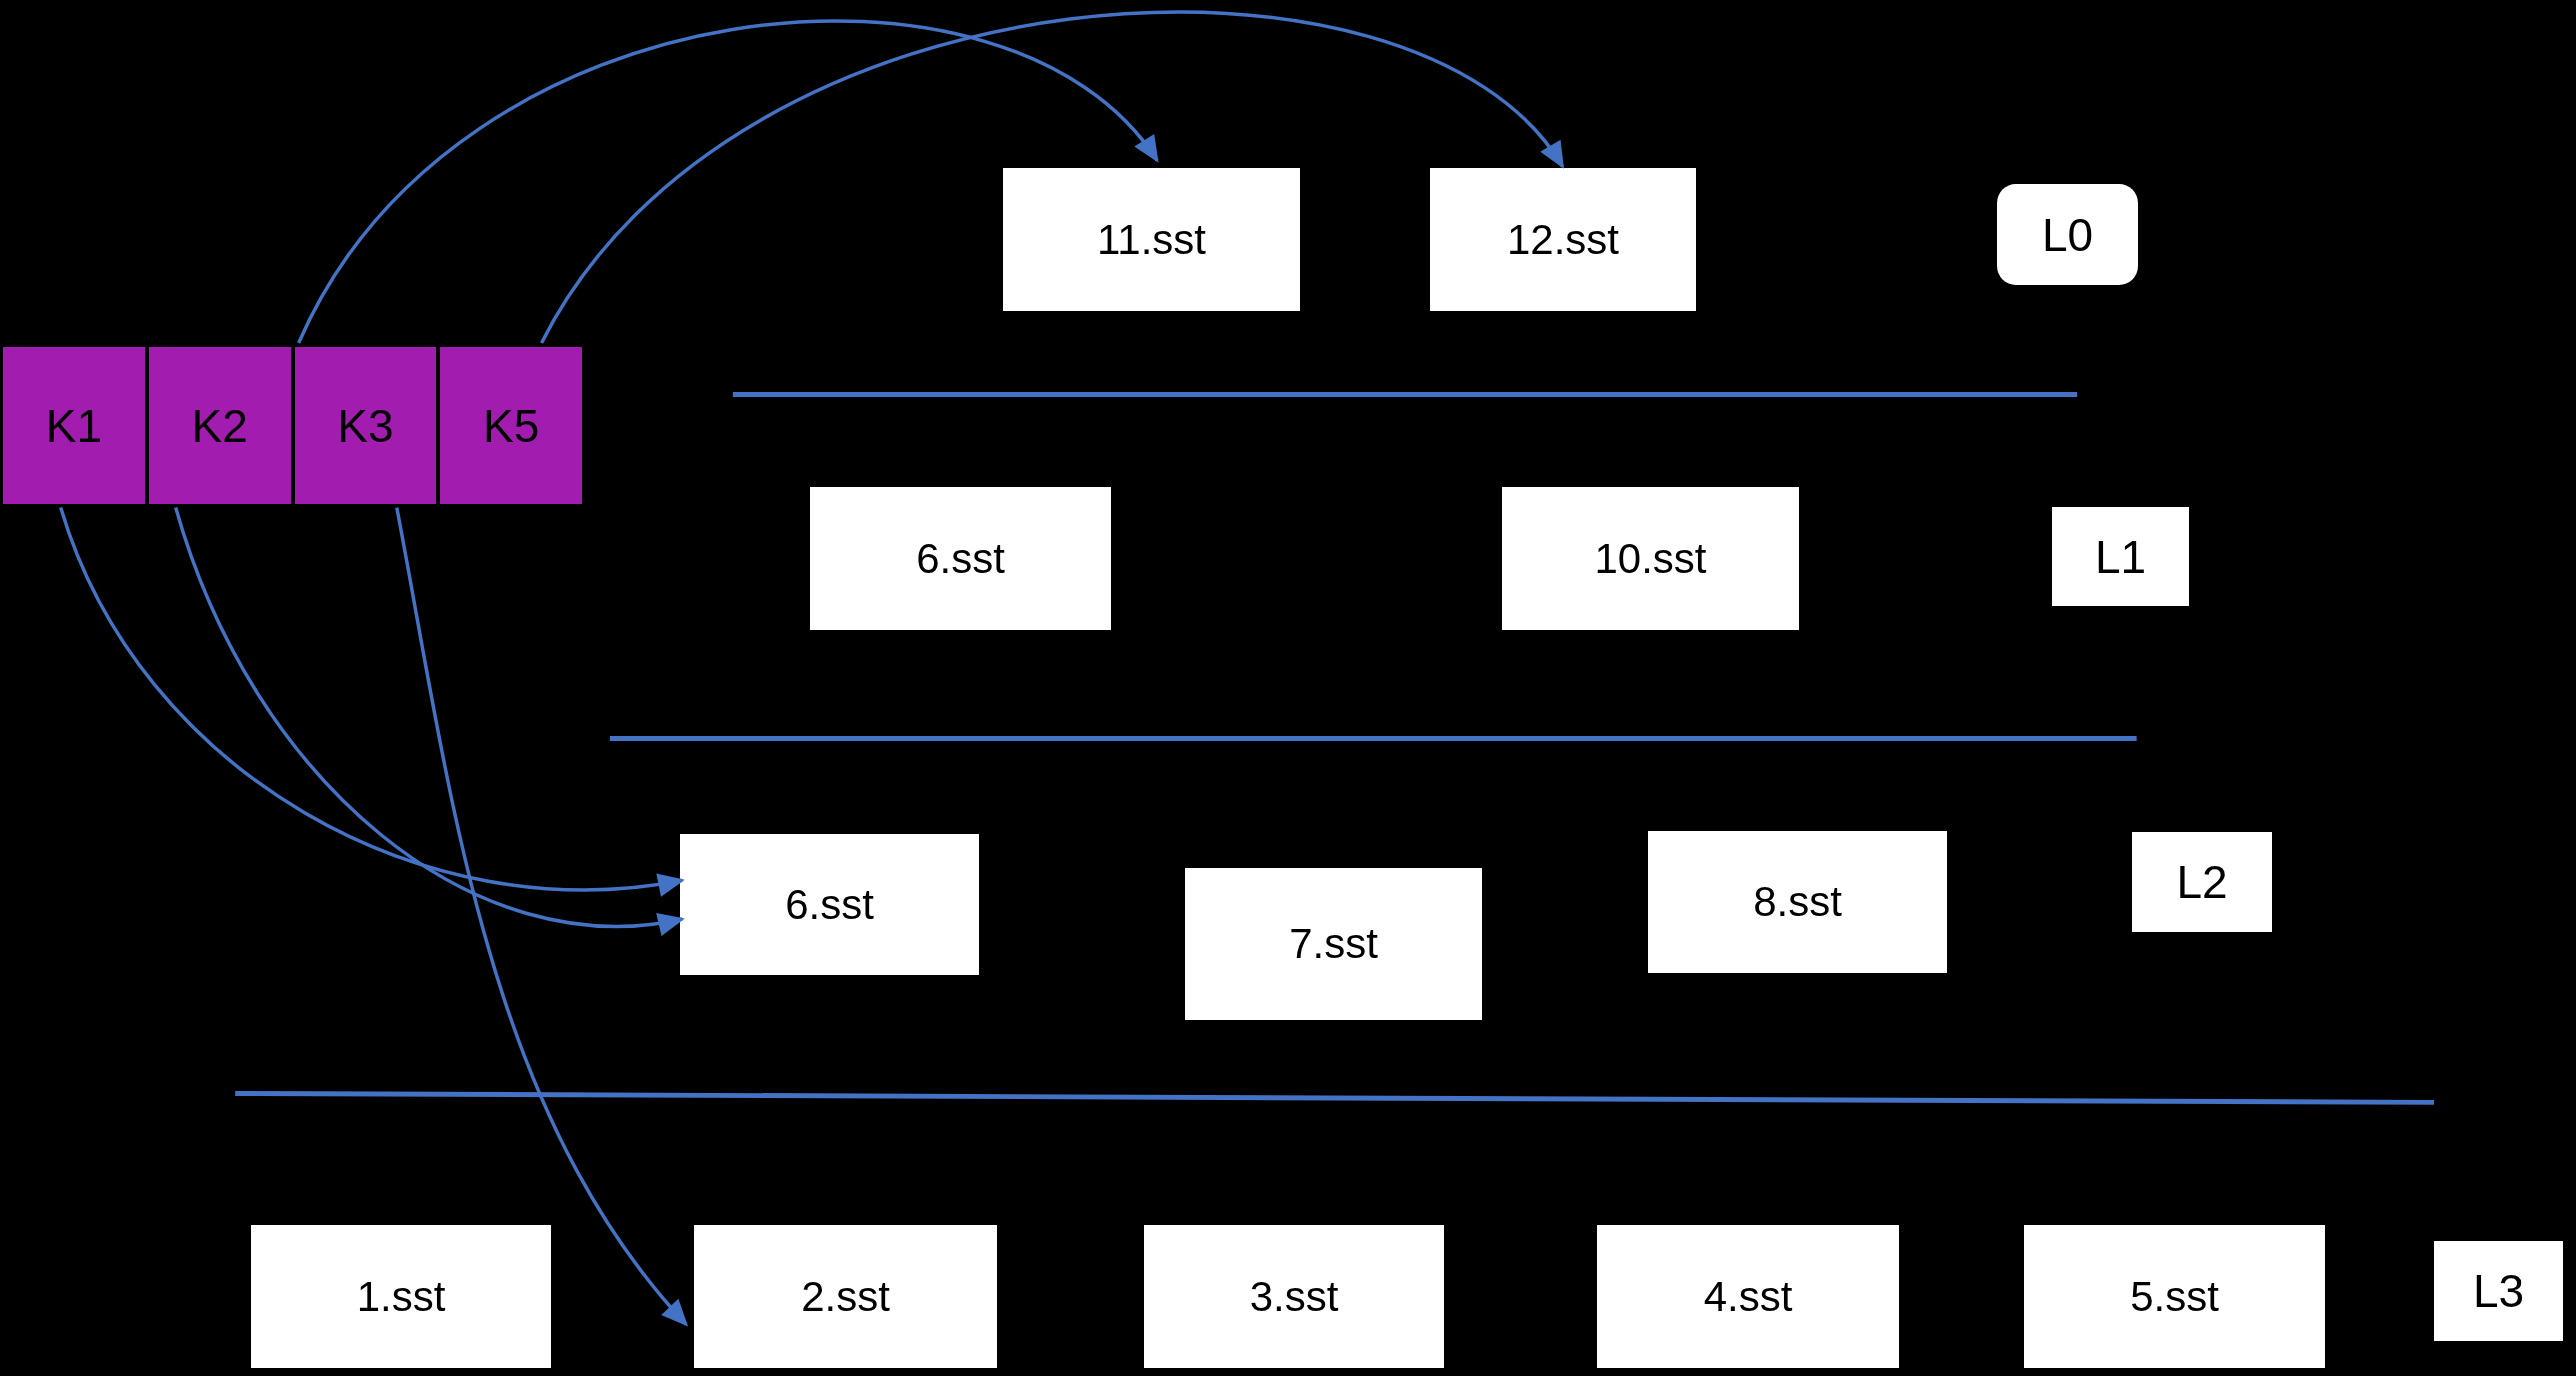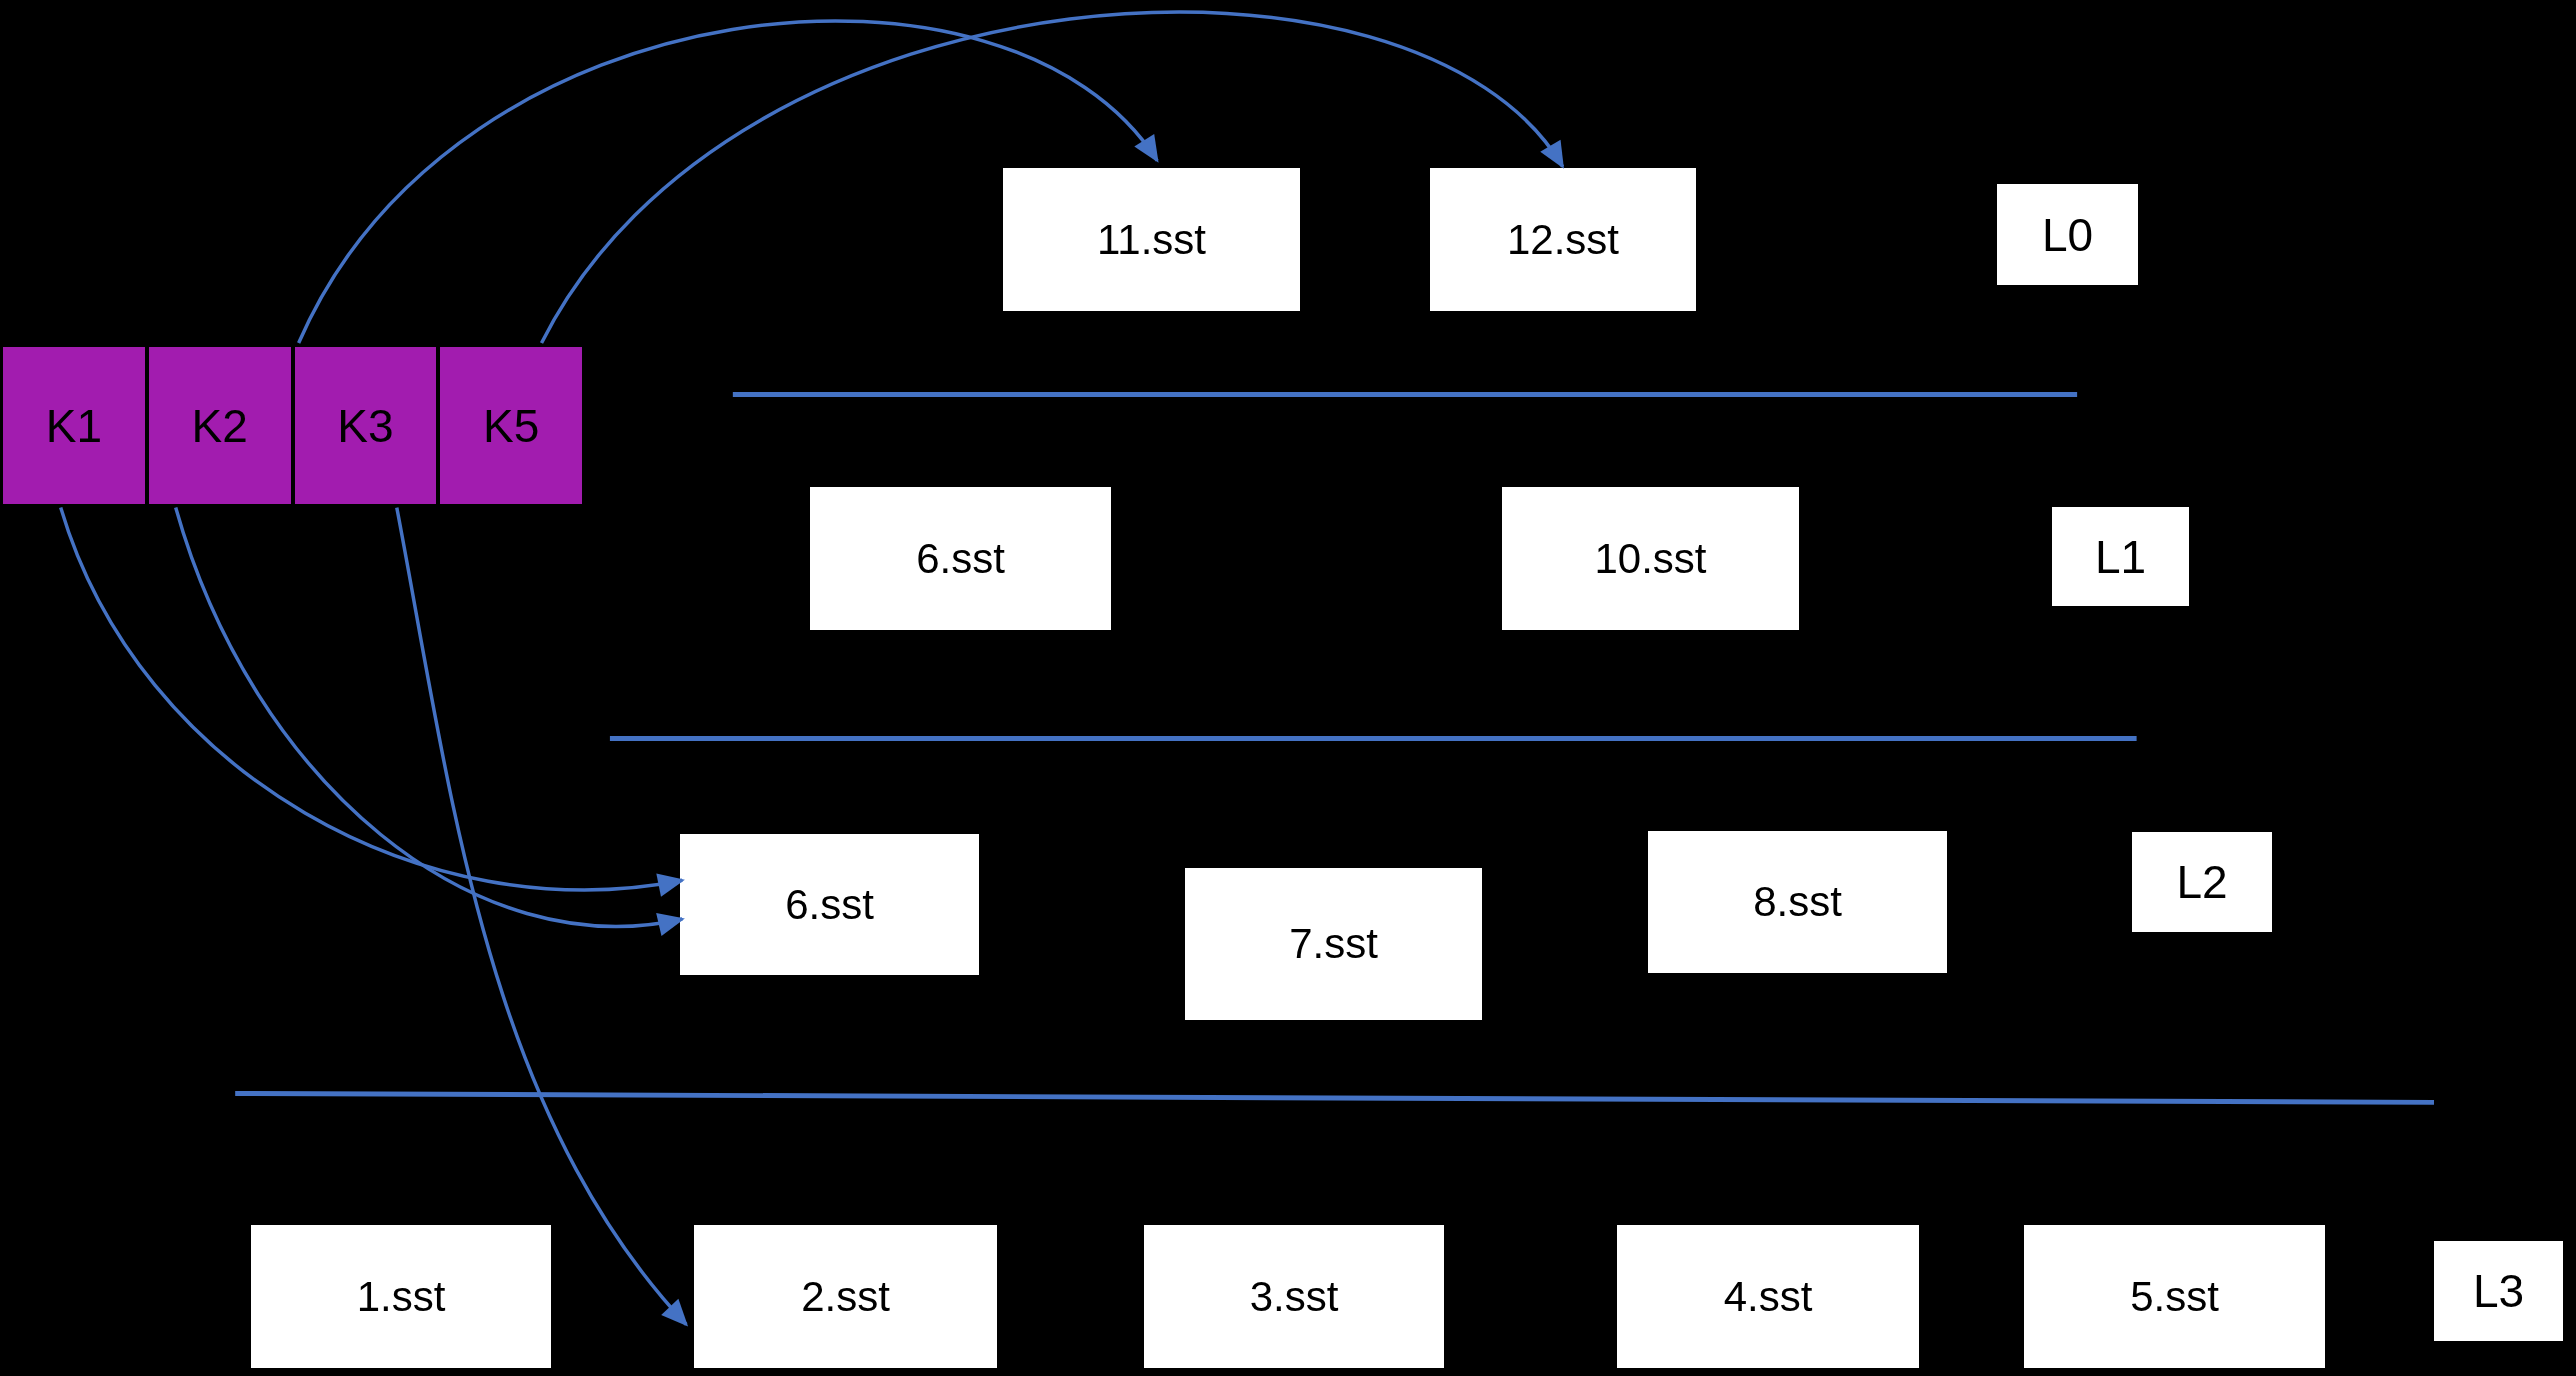--- a/index.html
+++ b/index.html
@@ -47,35 +47,35 @@
     align-items: center;
     justify-content: center;
     box-sizing: border-box;
   }
   .file-box { font-size: 42px; }
   .level-box { font-size: 46px; }
 
   
   #f11 { left: 1003px; top: 168px;  width: 297px; height: 143px; }
   #f12 { left: 1430px; top: 168px;  width: 266px; height: 143px; }
-  #l0  { left: 1997px; top: 184px;  width: 141px; height: 101px; }
+  #l0  { left: 1997px; top: 184px;  width: 141px; height: 101px; border-radius: 19px; }
 
   #f9  { left: 810px;  top: 487px;  width: 301px; height: 143px; }
   #f10 { left: 1502px; top: 487px;  width: 297px; height: 143px; }
   #l1  { left: 2052px; top: 507px;  width: 137px; height: 99px; }
 
   #f6  { left: 680px;  top: 834px;  width: 299px; height: 141px; }
   #f7  { left: 1185px; top: 868px;  width: 297px; height: 152px; }
   #f8  { left: 1648px; top: 831px;  width: 299px; height: 142px; }
   #l2  { left: 2132px; top: 832px;  width: 140px; height: 100px; }
 
   #f1  { left: 251px;  top: 1225px; width: 300px; height: 143px; }
   #f2  { left: 694px;  top: 1225px; width: 303px; height: 143px; }
   #f3  { left: 1144px; top: 1225px; width: 300px; height: 143px; }
-  #f4  { left: 1597px; top: 1225px; width: 302px; height: 143px; margin-left: 20px; }
+  #f4  { left: 1597px; top: 1225px; width: 302px; height: 143px; }
   #f5  { left: 2024px; top: 1225px; width: 301px; height: 143px; }
   #l3  { left: 2434px; top: 1241px; width: 129px; height: 100px; }
 
   .connections {
     position: absolute;
     left: 0;
     top: 0;
     pointer-events: none;
   }
 </style>

